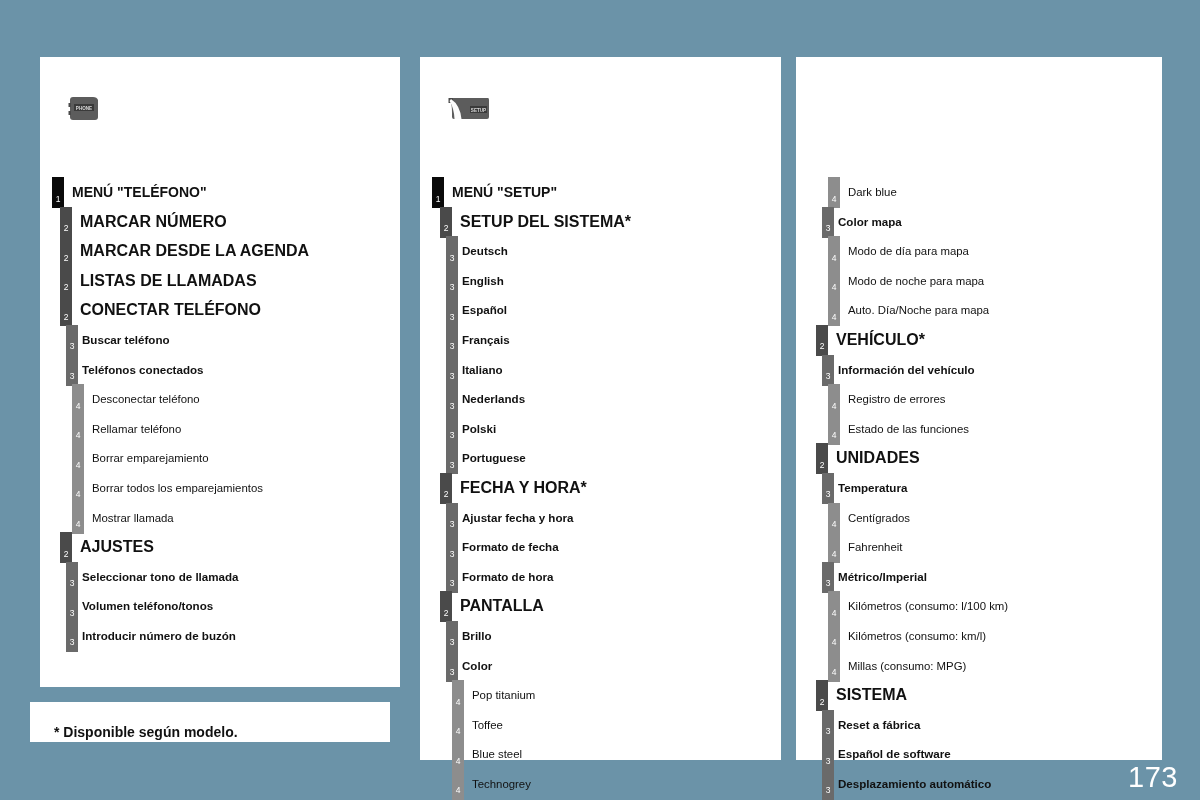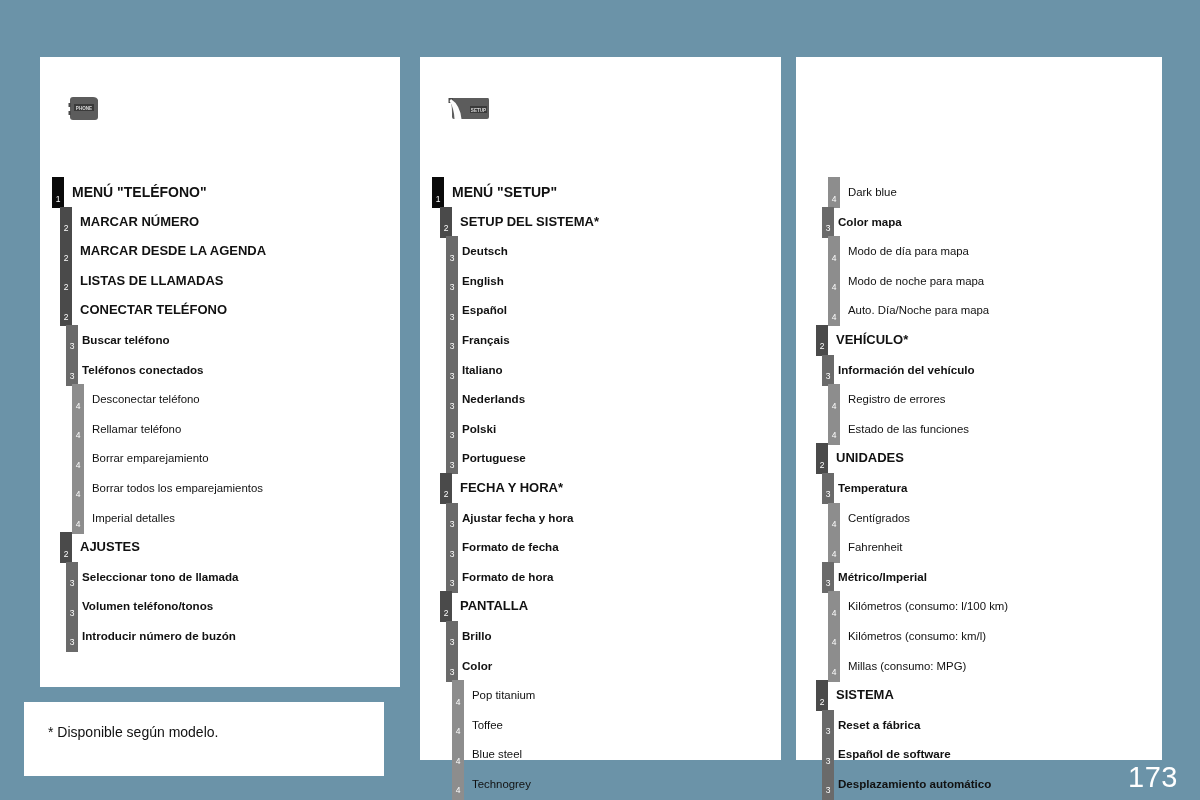--- a/index.html
+++ b/index.html
@@ -23,21 +23,21 @@
 
   
   .panel {
     position: absolute;
     background: #ffffff;
   }
 
   #panel-phone   { left: 40px;  top: 57px; width: 360px; height: 630px; }
   #panel-setup   { left: 420px; top: 57px; width: 361px; height: 703px; }
   #panel-setup2  { left: 796px; top: 57px; width: 366px; height: 703px; }
-  #panel-footnote{ left: 24px;  top: 702px; width: 360px; height: 74px; }
+  #panel-footnote{ left: 30px;  top: 702px; width: 360px; height: 40px; font-weight: bold; }
 
   
   .icon-wrap {
     position: absolute;
     left: 28px;
     top: 38px;
   }
 
   .phone-icon  { width: 34px; height: 27px; }
   .setup-icon  { width: 44px; height: 27px; }
@@ -83,21 +83,21 @@
     line-height: 18px;
   }
 
   
   .lvl1 .badge { left: 12px;  background: #0a0a0a; }
   .lvl2 .badge { left: 20px;  background: #4a4a4a; }
   .lvl3 .badge { left: 26px;  background: #6a6a6a; }
   .lvl4 .badge { left: 32px;  background: #8d8d8d; }
 
   .lvl1 .label { left: 32px;  font-size: 14px;   font-weight: bold; }
-  .lvl2 .label { left: 40px;  font-size: 13px; font-weight: bold; }
+  .lvl2 .label { left: 40px;  font-size: 16px; font-weight: bold; }
   .lvl3 .label { left: 42px;  font-size: 11.6px; font-weight: bold; }
   .lvl4 .label { left: 52px;  font-size: 11.4px; font-weight: normal; text-align: center; }
 
   
   .footnote-text {
     position: absolute;
     left: 24px;
     top: 22px;
     font-size: 14px;
     color: #111111;
@@ -168,21 +168,21 @@
         <div class="row lvl4">
           <div class="badge">4</div>
           <div class="label">Borrar emparejamiento</div>
         </div>
         <div class="row lvl4">
           <div class="badge">4</div>
           <div class="label">Borrar todos los emparejamientos</div>
         </div>
         <div class="row lvl4">
           <div class="badge">4</div>
-          <div class="label">Imperial detalles</div>
+          <div class="label">Mostrar llamada</div>
         </div>
         <div class="row lvl2">
           <div class="badge">2</div>
           <div class="label">AJUSTES</div>
         </div>
         <div class="row lvl3">
           <div class="badge">3</div>
           <div class="label">Seleccionar tono de llamada</div>
         </div>
         <div class="row lvl3">

